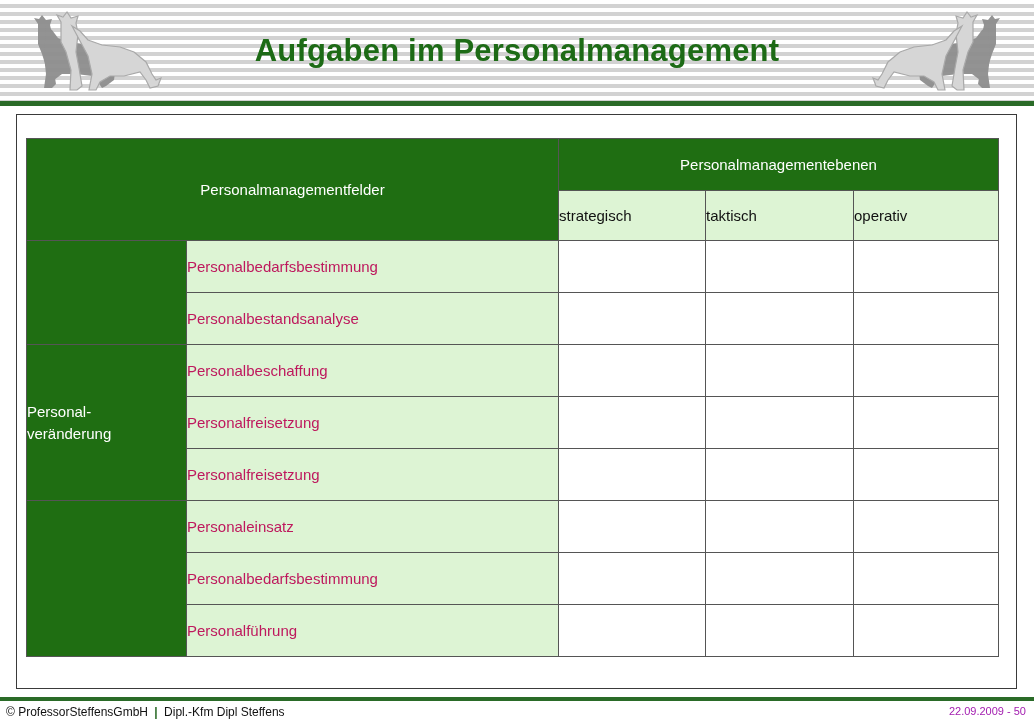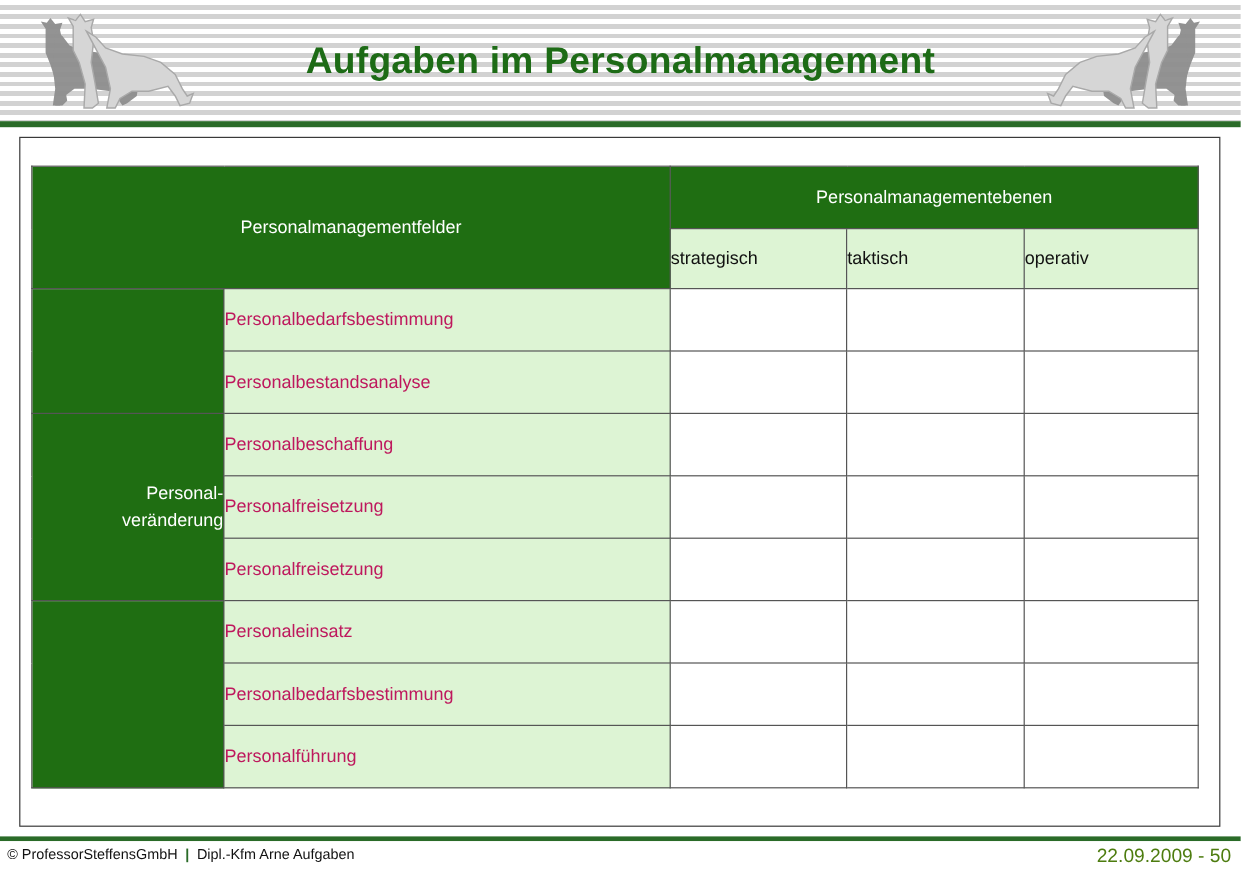--- a/index.html
+++ b/index.html
@@ -110,21 +110,21 @@
     font-size: 15px;
     text-align: left;
     vertical-align: middle;
     height: 50px;
   }
 
   .group-cell {
     background: #1f6e12;
     color: #ffffff;
     font-size: 15px;
-    text-align: right;
+    text-align: left;
     vertical-align: middle;
     line-height: 1.45;
   }
 
   .field-cell {
     background: #ddf4d4;
     color: #be185d;
     font-size: 15px;
     text-align: left;
     vertical-align: middle;
@@ -162,22 +162,22 @@
     white-space: nowrap;
   }
   #footer-sep {
     color: #2a6b28;
     font-weight: bold;
     padding: 0 3px;
   }
   #footer-right {
     position: absolute;
     right: 8px; top: 4px;
-    font-size: 16px;
-    color: #4d7c0f;
+    font-size: 11px;
+    color: #a21caf;
     white-space: nowrap;
     text-align: right;
   }
 </style>
 </head>
 <body>
 
 <div id="slide">
 
   <div id="header-band">
@@ -309,18 +309,18 @@
         <td class="value-cell"></td>
       </tr>
     </tbody>
   </table>
 
   <div id="footer-rule"></div>
   <div id="footer">
     <div id="footer-left">
       <span>© ProfessorSteffensGmbH</span>
       <span id="footer-sep">|</span>
-      <span>Dipl.-Kfm Arne Aufgaben</span>
+      <span>Dipl.-Kfm Dipl Steffens</span>
     </div>
     <div id="footer-right">22.09.2009 - 50</div>
   </div>
 
 </div>
 
 </body></html>

